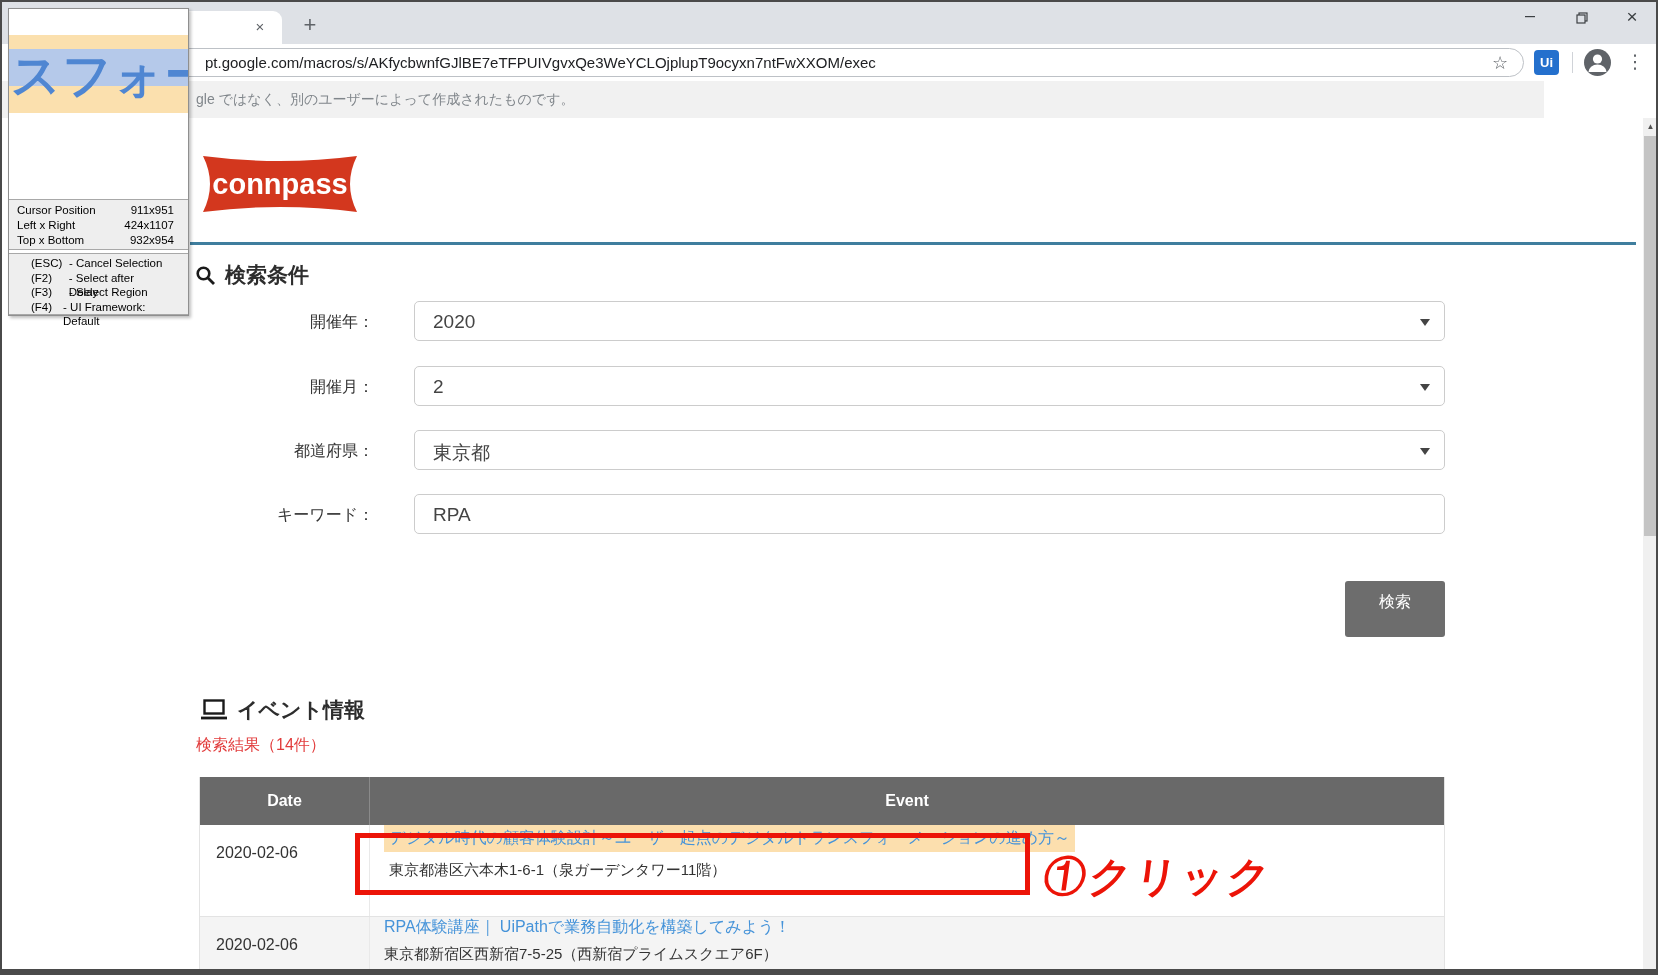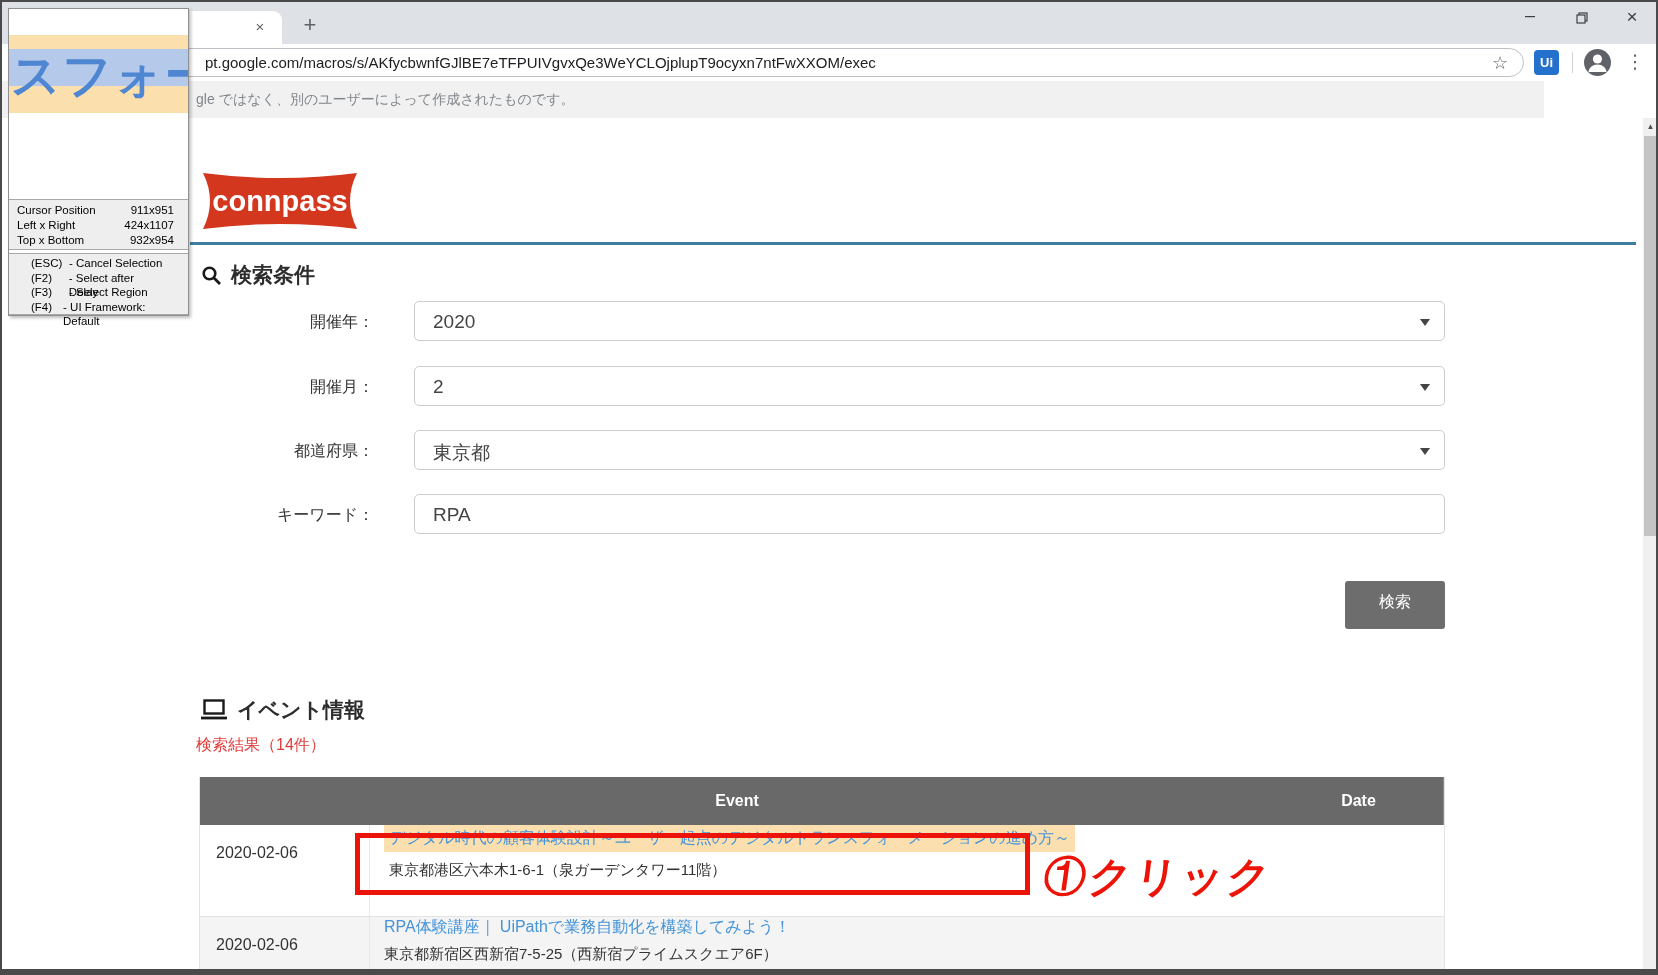--- a/index.html
+++ b/index.html
@@ -36,31 +36,31 @@
   .notice-text { position:absolute; left:194px; top:10px; font-size:14px; color:#80868b; }
 
   
   .scrollbar { left:1641px; top:116px; width:15px; height:853px; background:#f0f0f0; }
   .sb-up { position:absolute; left:0; top:2px; width:15px; height:14px; color:#505050; font-size:8px;
     text-align:center; line-height:14px; }
   .sb-thumb { position:absolute; left:1px; top:18px; width:13px; height:400px; background:#c4c4c4; }
 
   
   .page { left:0; top:116px; width:1641px; height:853px; background:#fff; }
-  .logo { left:199px; top:51px;text-decoration:underline; }
+  .logo { left:199px; top:34px;text-decoration:underline; }
   .hr-blue { left:188px; top:124px; width:1446px; height:3px; background:#3f7e9e; }
   .sec-head { font-size:21px; font-weight:bold; color:#2d2d2d; }
-  .head-search { left:199px; top:143px; display:flex; align-items:center; gap:9px; }
+  .head-search { left:193px; top:143px; display:flex; align-items:center; gap:9px; }
   .form-label { width:176px; text-align:right; font-size:16px; color:#333; position:absolute; left:196px; }
   .control { position:absolute; left:412px; width:1031px; height:40px; border:1px solid #ccc;
     border-radius:5px; background:#fff; }
   .control .val { position:absolute; left:18px; top:9px; font-size:19px; color:#444; }
   .caret { position:absolute; right:14px; top:17px; width:0; height:0;
     border-left:5px solid transparent; border-right:5px solid transparent; border-top:7px solid #444; }
-  .btn-search { left:1343px; top:463px; width:100px; height:48px; background:#6d6d6d; color:#fff;
+  .btn-search { left:1343px; top:463px; width:100px; height:56px; background:#6d6d6d; color:#fff;
     font-size:16px; text-align:center; line-height:42px; border-radius:3px; cursor:pointer; }
   .head-events { left:199px; top:578px; display:flex; align-items:center; gap:10px; }
   .result-count { left:194px; top:617px; font-size:16px; color:#e23c3c; }
 
   
   .etable { left:197px; top:659px; width:1246px; border-left:1px solid #e3e3e3; border-right:1px solid #e3e3e3; }
   .thead { height:48px; background:#696969; display:flex; }
   .th { color:#fff; font-weight:bold; font-size:16px; line-height:48px; text-align:center; }
   .th-date { width:170px; border-right:1px solid #8a8a8a; }
   .th-event { flex:1; }
@@ -187,22 +187,22 @@
       <svg width="26" height="22" viewBox="0 0 26 22">
         <rect x="3.5" y="1.5" width="19" height="13" fill="none" stroke="#1a1a1a" stroke-width="2.4"></rect>
         <line x1="0" y1="19" x2="26" y2="19" stroke="#1a1a1a" stroke-width="2.8"></line>
       </svg>
       <span class="sec-head">イベント情報</span>
     </div>
     <div class="abs result-count">検索結果（14件）</div>
 
     <div class="abs etable">
       <div class="thead">
+        <div class="th th-date">Date</div>
         <div class="th th-event">Event</div>
-        <div class="th th-date">Date</div>
       </div>
       <div class="trow row1">
         <div class="td-date">2020-02-06</div>
         <div class="td-event">
           <span class="event-link hl">デジタル時代の顧客体験設計～ユーザー起点のデジタルトランスフォーメーションの進め方～</span>
           <div class="event-addr">東京都港区六本木1-6-1（泉ガーデンタワー11階）</div>
         </div>
       </div>
       <div class="trow row2">
         <div class="td-date">2020-02-06</div>

